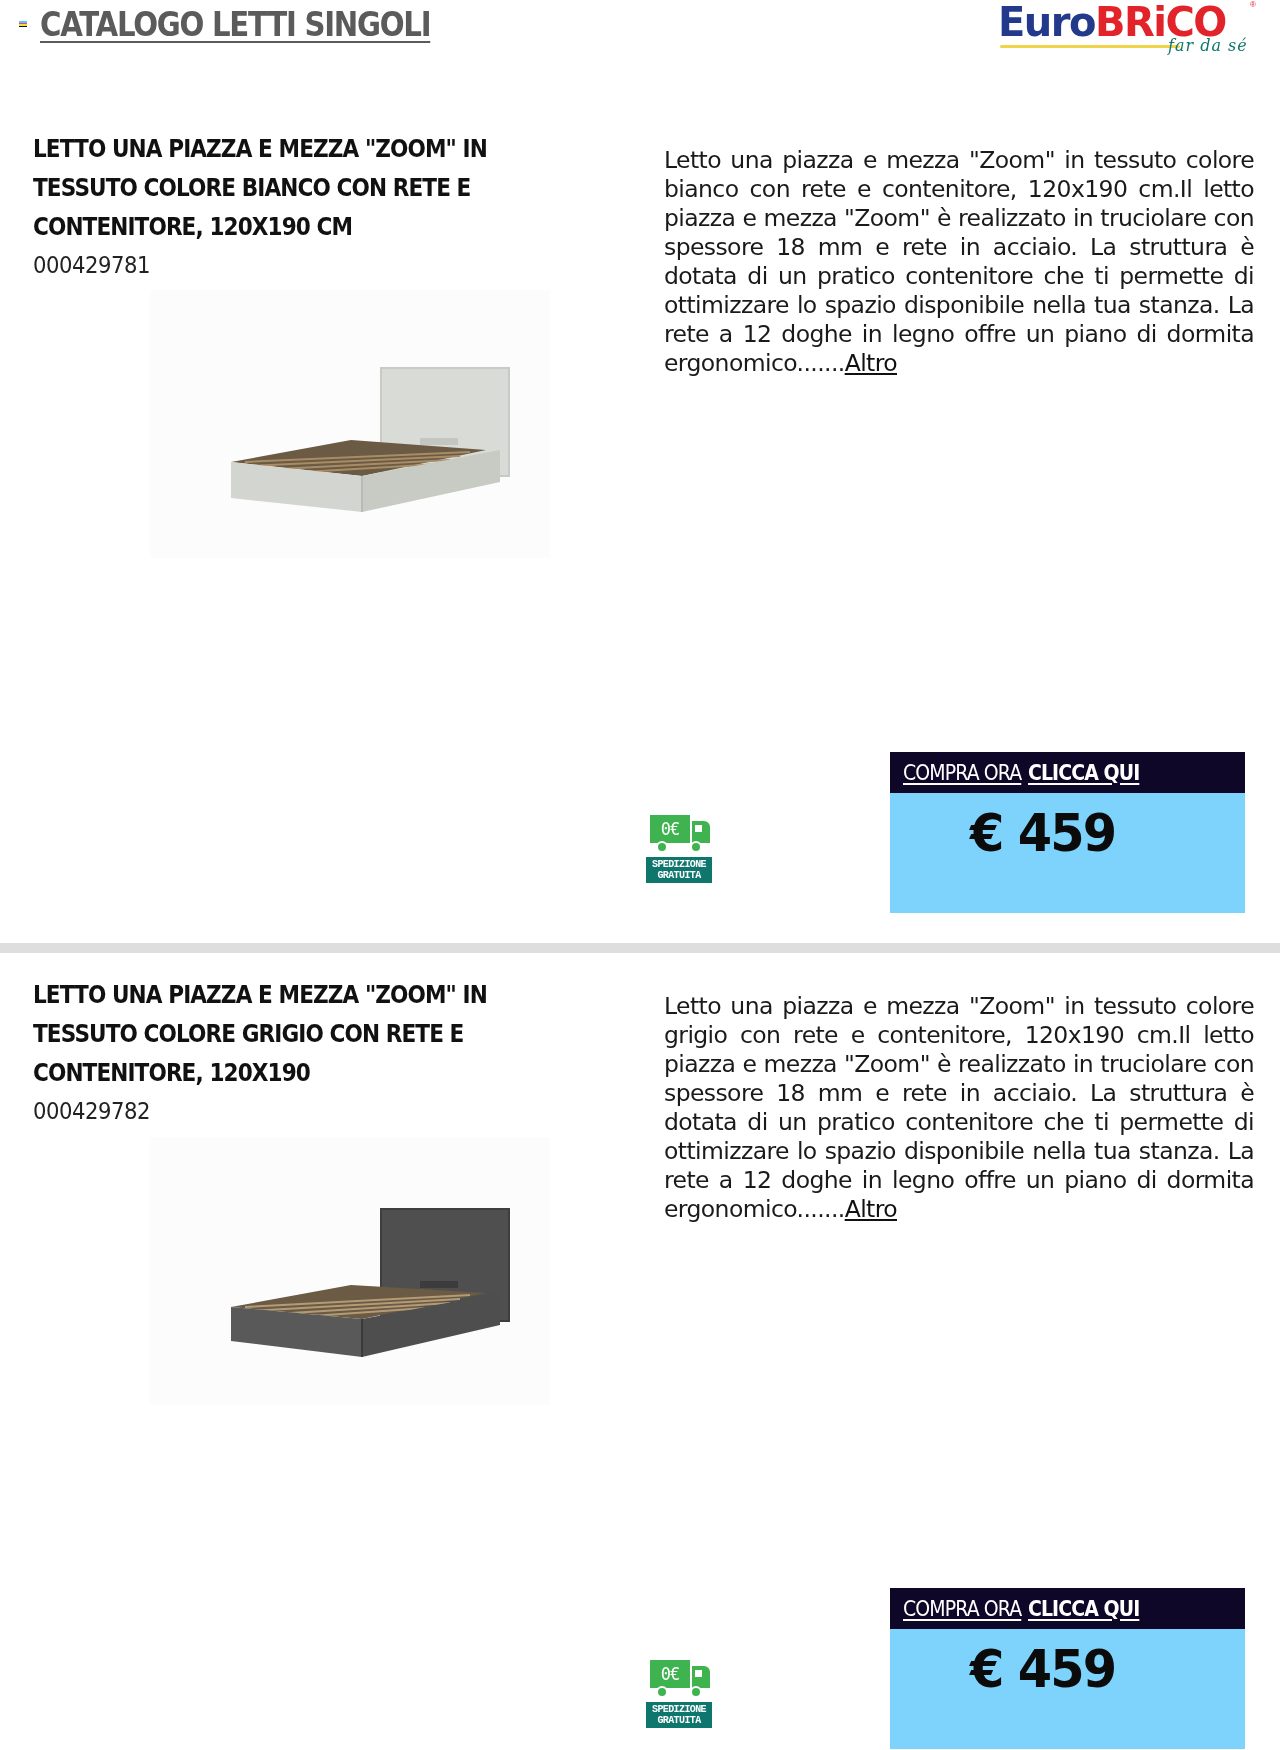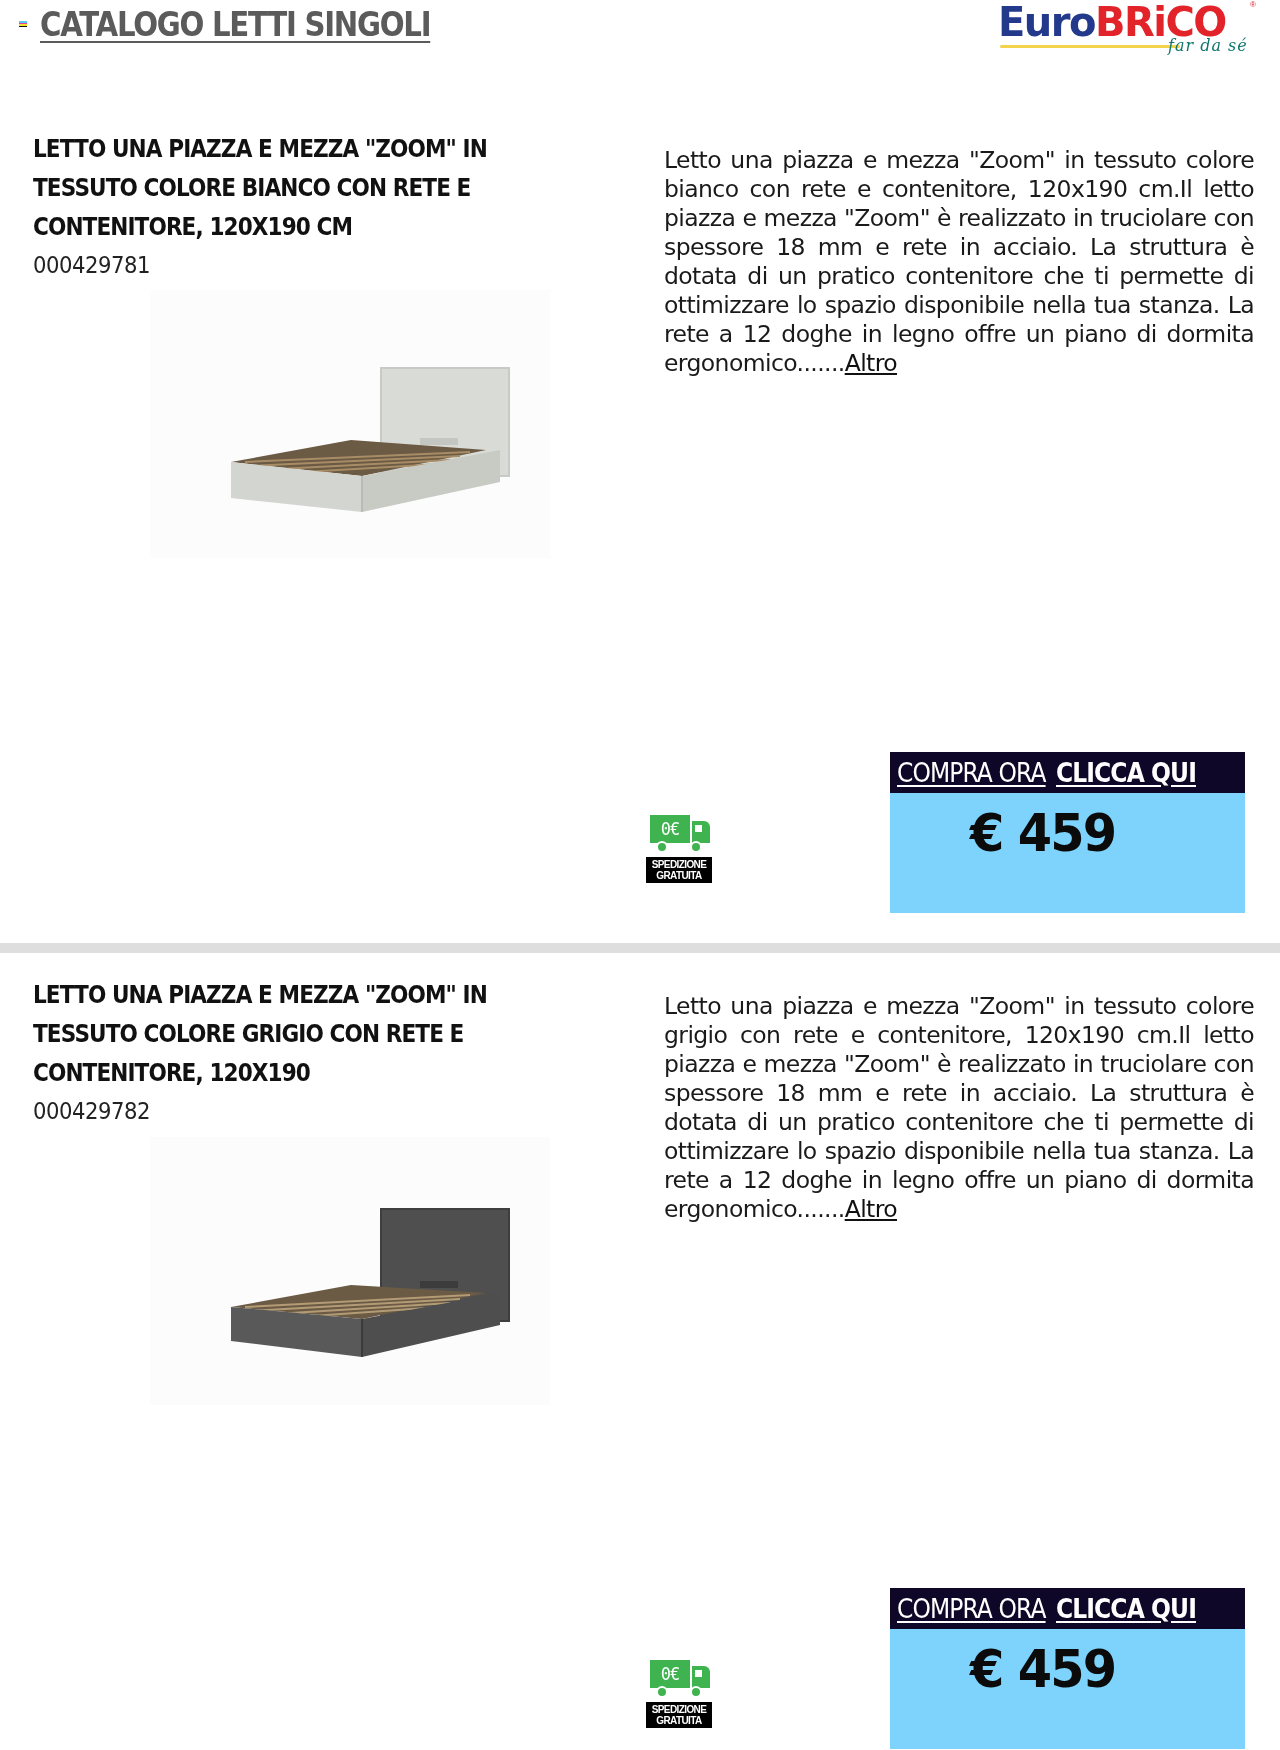--- a/index.html
+++ b/index.html
@@ -42,24 +42,24 @@
 
   .product-image { position: absolute; left: 150px; width: 400px; height: 268px; background: #fcfcfc; }
   .product-image svg { width: 100%; height: 100%; display: block; }
 
   .shipping-badge { position: absolute; left: 646px; width: 68px; }
   .truck { position: relative; width: 64px; height: 40px; margin-left: 4px; }
   .truck .box { position: absolute; left: 0; top: 0; width: 40px; height: 28px; background: #3fb34f; color: #fff; font-family: "DejaVu Sans Mono", monospace; font-size: 17px; line-height: 28px; text-align: center; letter-spacing: -1px; }
   .truck .cab { position: absolute; left: 42px; top: 6px; width: 18px; height: 22px; background: #3fb34f; border-radius: 0 6px 0 0; }
   .truck .cab::after { content: ""; position: absolute; left: 3px; top: 4px; width: 7px; height: 7px; background: #fff; }
   .truck .wheel { position: absolute; top: 26px; width: 12px; height: 12px; border-radius: 50%; background: #3fb34f; border: 2px solid #fff; }
-  .shipping-label { margin-top: 2px; width: 66px; background: #000000; color: #fff; font-family: Liberation Sans, sans-serif; font-weight: bold; font-size: 10px; line-height: 11px; text-align: center; padding: 2px 0; letter-spacing: -0.6px; }
+  .shipping-label { margin-top: 2px; width: 66px; background: #0f766e; color: #fff; font-family: Liberation Mono, monospace; font-weight: bold; font-size: 10px; line-height: 11px; text-align: center; padding: 2px 0; letter-spacing: -0.6px; }
 
   .price-box { position: absolute; left: 890px; width: 355px; }
-  .buy-bar { height: 41px; background: #0e0728; color: #fff; display: flex; align-items: center; padding-left: 7px; font-family: "DejaVu Sans", sans-serif; font-size: 26px; letter-spacing: -1px; cursor: pointer; }
+  .buy-bar { height: 41px; background: #0e0728; color: #fff; display: flex; align-items: center; padding-left: 13px; font-family: "DejaVu Sans", sans-serif; font-size: 21px; letter-spacing: -1px; cursor: pointer; }
   .buy-bar .buy-now { text-decoration: underline; text-underline-offset: 3px; transform: scaleX(0.9); transform-origin: left center; display: inline-block; }
   .buy-bar .click-here { font-weight: bold; text-decoration: underline; text-underline-offset: 3px; margin-left: -6px; transform: scaleX(0.9); transform-origin: left center; display: inline-block; }
   .price-area { background: #7dd3fc; height: 120px; position: relative; }
   .price-value { position: absolute; left: 80px; top: 10px; font-family: "DejaVu Sans", sans-serif; font-weight: bold; font-size: 52px; letter-spacing: -2px; color: #0b0b0b; transform: scaleX(0.95); transform-origin: left top; }
 
   .divider { position: absolute; left: 0; top: 943px; width: 1280px; height: 10px; background: #dedede; }
 </style>
 </head>
 <body>
 

